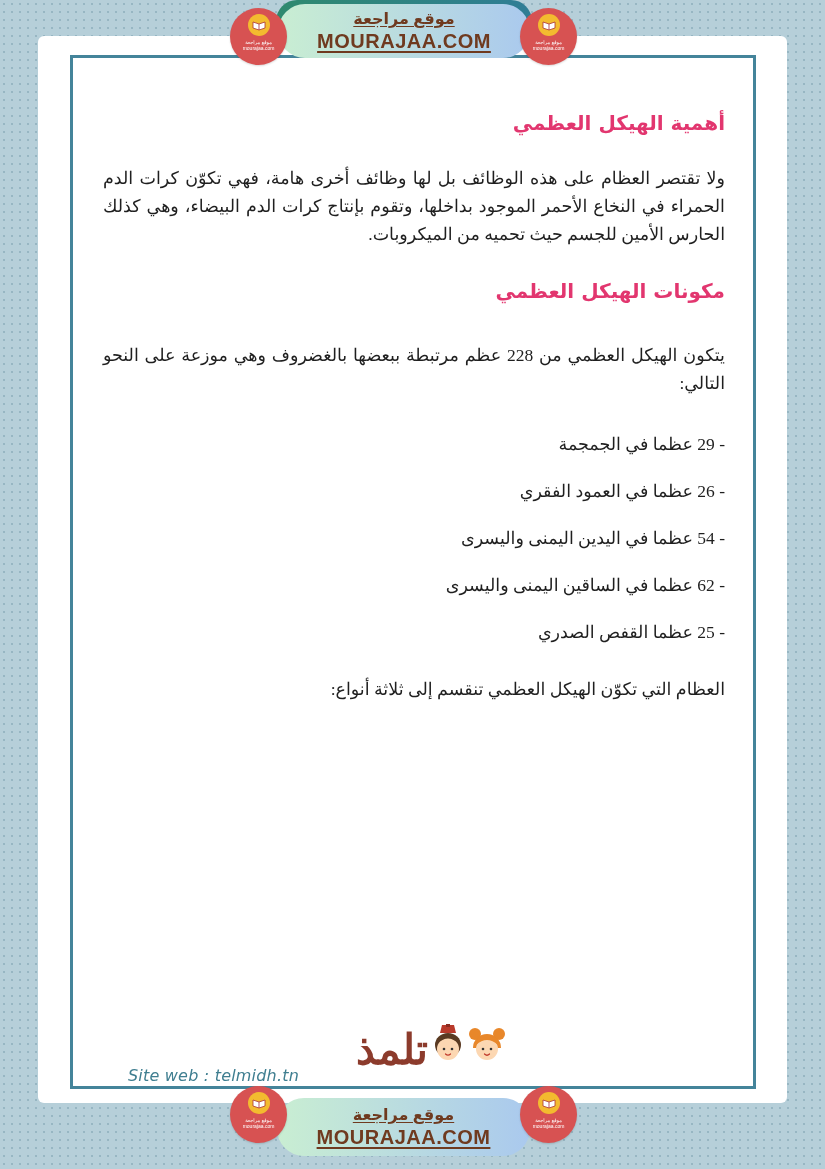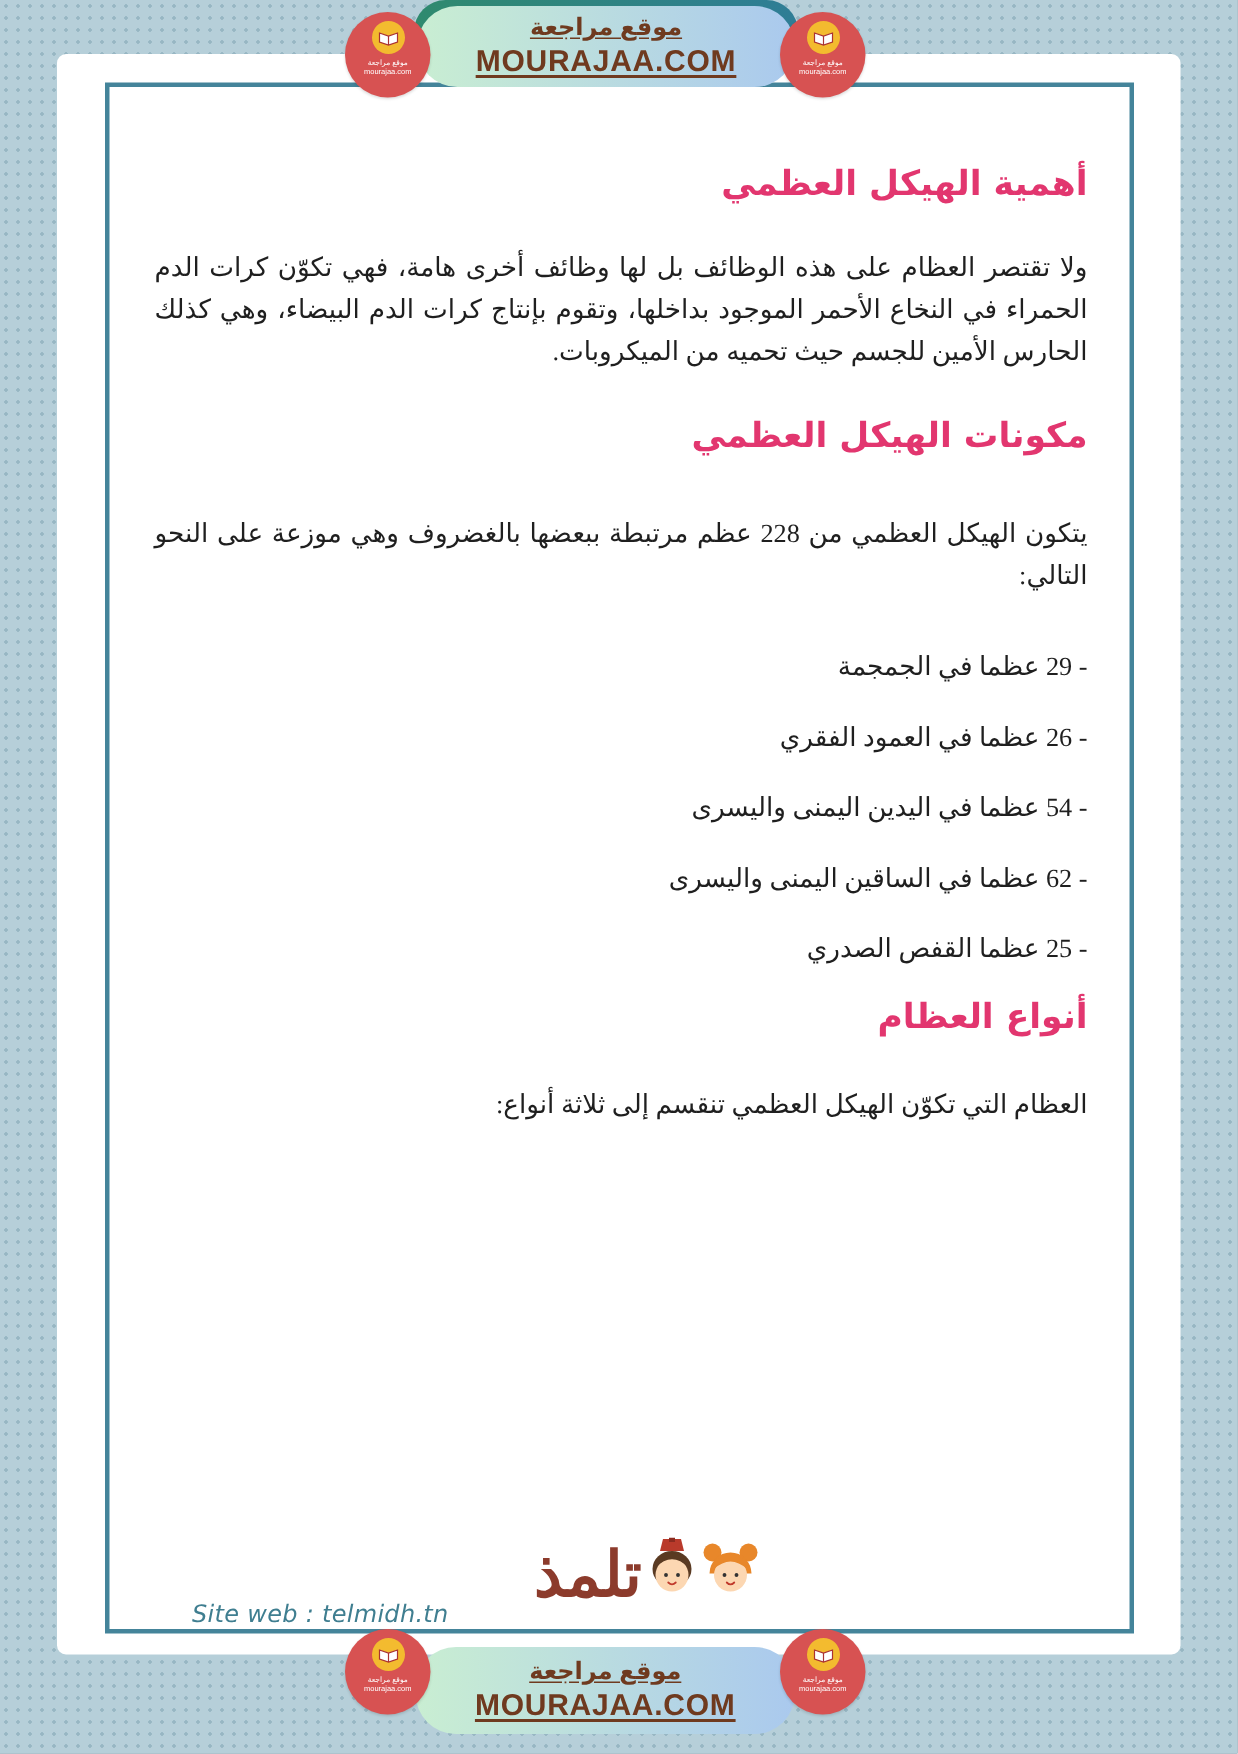--- a/index.html
+++ b/index.html
@@ -15,21 +15,21 @@
     position:absolute;left:70px;top:55px;width:686px;height:1034px;
     border:3px solid #44849a;background:#ffffff;box-sizing:border-box;
   }
   .doc-content{
     direction:rtl;padding:0 28px 0 30px;
     font-family:"Liberation Serif","DejaVu Serif",serif;
     font-size:17.5px;line-height:28px;color:#1f1f1f;text-align:justify;
   }
   .h-pink{
     font-family:"DejaVu Sans","Liberation Sans",sans-serif;
-    font-weight:bold;color:#e2366f;font-size:23px;line-height:30px;text-align:right;margin:0;
+    font-weight:bold;color:#e2366f;font-size:20px;line-height:30px;text-align:right;margin:0;
   }
   .h-importance{margin-top:50px;}
   .p-imp1{margin-top:41px;}
   .p-imp2{margin-top:26px;}
   .p-imp3{margin-top:31px;}
   .h-components{margin-top:28px;}
   .p-components{margin-top:35px;}
   .bone-item{text-align:right;line-height:28px;}
   .bone-first{margin-top:33px;}
   .bone-next{margin-top:19px;}
@@ -72,21 +72,21 @@
   }
   .badge-text{font-size:5px;color:#ffffff;line-height:6px;text-align:center;margin-top:3px;}
 
   
   .site-web{
     position:absolute;left:128px;top:1066px;
     font-style:italic;color:#3f7e90;font-size:16px;letter-spacing:.2px;
     font-family:"DejaVu Sans","Liberation Sans",sans-serif;
   }
   .telmidh-logo{
-    position:absolute;left:356px;top:1022px;display:flex;align-items:flex-end;direction:ltr;gap:3px;
+    position:absolute;left:356px;top:1022px;display:flex;align-items:center;direction:ltr;gap:3px;
   }
   .telmidh-text{
     font-family:"DejaVu Serif","Liberation Serif",serif;
     font-weight:bold;color:#8c3b2c;font-size:42px;line-height:56px;
   }
   .kid{margin-bottom:8px;}
 </style>
 </head>
 <body>
 
@@ -106,21 +106,20 @@
       <h2 class="h-pink h-components">مكونات الهيكل العظمي</h2>
 
       <p class="p-components">يتكون الهيكل العظمي من 228 عظم مرتبطة ببعضها بالغضروف وهي موزعة على النحو التالي:</p>
 
       <div class="bone-item bone-first">- 29 عظما في الجمجمة</div>
       <div class="bone-item bone-next">- 26 عظما في العمود الفقري</div>
       <div class="bone-item bone-next">- 54 عظما في اليدين اليمنى واليسرى</div>
       <div class="bone-item bone-next">- 62 عظما في الساقين اليمنى واليسرى</div>
       <div class="bone-item bone-next">- 25 عظما القفص الصدري</div>
 
-      <h2 class="h-pink h-types">أنواع العظام</h2>
 
       <p class="p-types">العظام التي تكوّن الهيكل العظمي تنقسم إلى ثلاثة أنواع:</p>
 
     </div>
   </div>
 
   <div class="site-web">Site web : telmidh.tn</div>
 
   <div class="telmidh-logo">
     <span class="telmidh-text">تلمذ</span>

